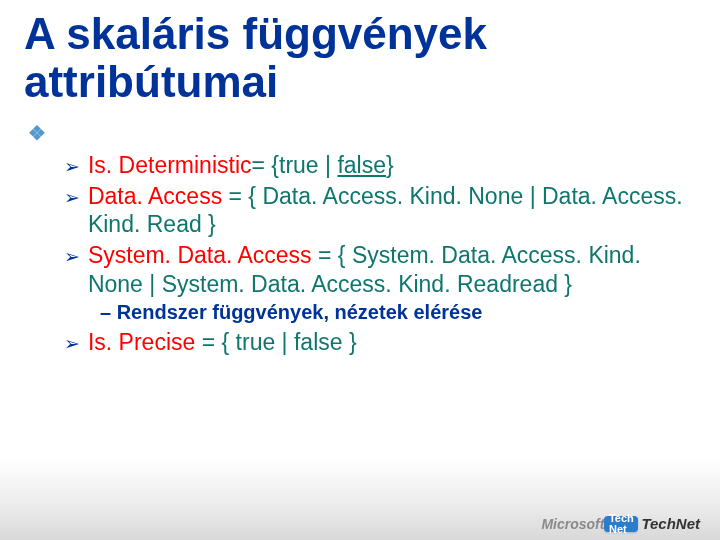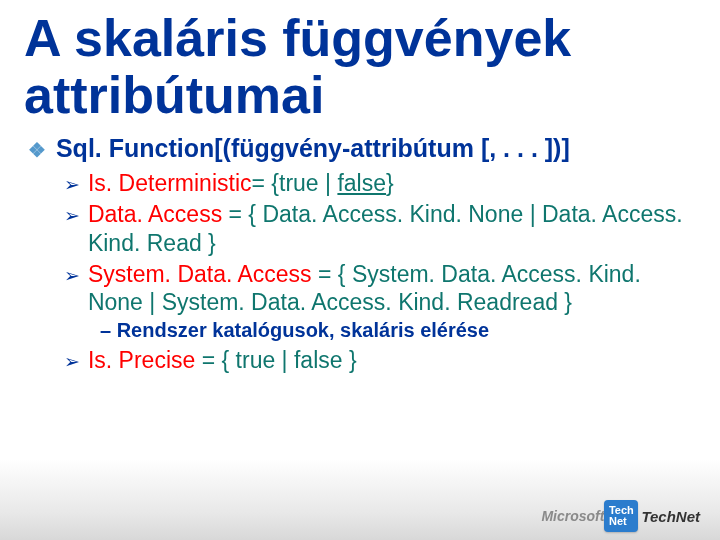--- a/index.html
+++ b/index.html
@@ -13,21 +13,21 @@
   }
   .slide {
     width: 720px;
     height: 540px;
     padding: 10px 24px 0 24px;
     box-sizing: border-box;
     position: relative;
   }
   h1.title {
     margin: 0 0 10px 0;
-    font-size: 52px;
+    font-size: 44px;
     font-weight: bold;
     line-height: 1.1;
     color: #003399;
   }
   .content {
     padding-left: 4px;
   }
   .bull1 {
     font-size: 25px;
     font-weight: bold;
@@ -80,21 +80,21 @@
     color: #8a8a8a;
     font-size: 14px;
   }
   .technet {
     display: flex;
     align-items: center;
     gap: 3px;
   }
   .tn-badge {
     width: 34px;
-    height: 32px;
+    height: 16px;
     background: #2b7ccd;
     border-radius: 4px;
     color: white;
     display: flex;
     align-items: center;
     justify-content: center;
     font-weight: bold;
     font-size: 11px;
     line-height: 1;
     box-shadow: 0 1px 2px rgba(0,0,0,0.2);
@@ -109,21 +109,20 @@
 </head>
 <body>
 
 <div class="slide">
   <h1 class="title">A skaláris függvények attribútumai</h1>
 
   <div class="content">
 
     <div class="bull1">
       <span class="dia">❖</span>
-      <span>Sql. Function[(függvény-attribútum [, . . . ])]</span>
     </div>
 
     <div class="bull2">
       <span class="arrow">➢</span>
       <span>
         <span class="kw">Is. Deterministic</span><span class="blk">= {true | </span><span class="blk ul">false</span><span class="blk">}</span>
       </span>
     </div>
 
     <div class="bull2">
@@ -132,21 +131,21 @@
         <span class="kw">Data. Access</span><span class="blk"> = { Data. Access. Kind. None | Data. Access. Kind. Read }</span>
       </span>
     </div>
 
     <div class="bull2">
       <span class="arrow">➢</span>
       <span>
         <span class="kw">System. Data. Access</span><span class="blk"> = { System. Data. Access. Kind. None | System. Data. Access. Kind. Readread }</span>
       </span>
     </div>
-    <div class="bull3">– Rendszer katalógusok, skaláris elérése</div>
+    <div class="bull3">– Rendszer függvények, nézetek elérése</div>
 
     <div class="bull2">
       <span class="arrow">➢</span>
       <span>
         <span class="kw">Is. Precise</span><span class="blk"> = { true | false }</span>
       </span>
     </div>
 
   </div>
 

